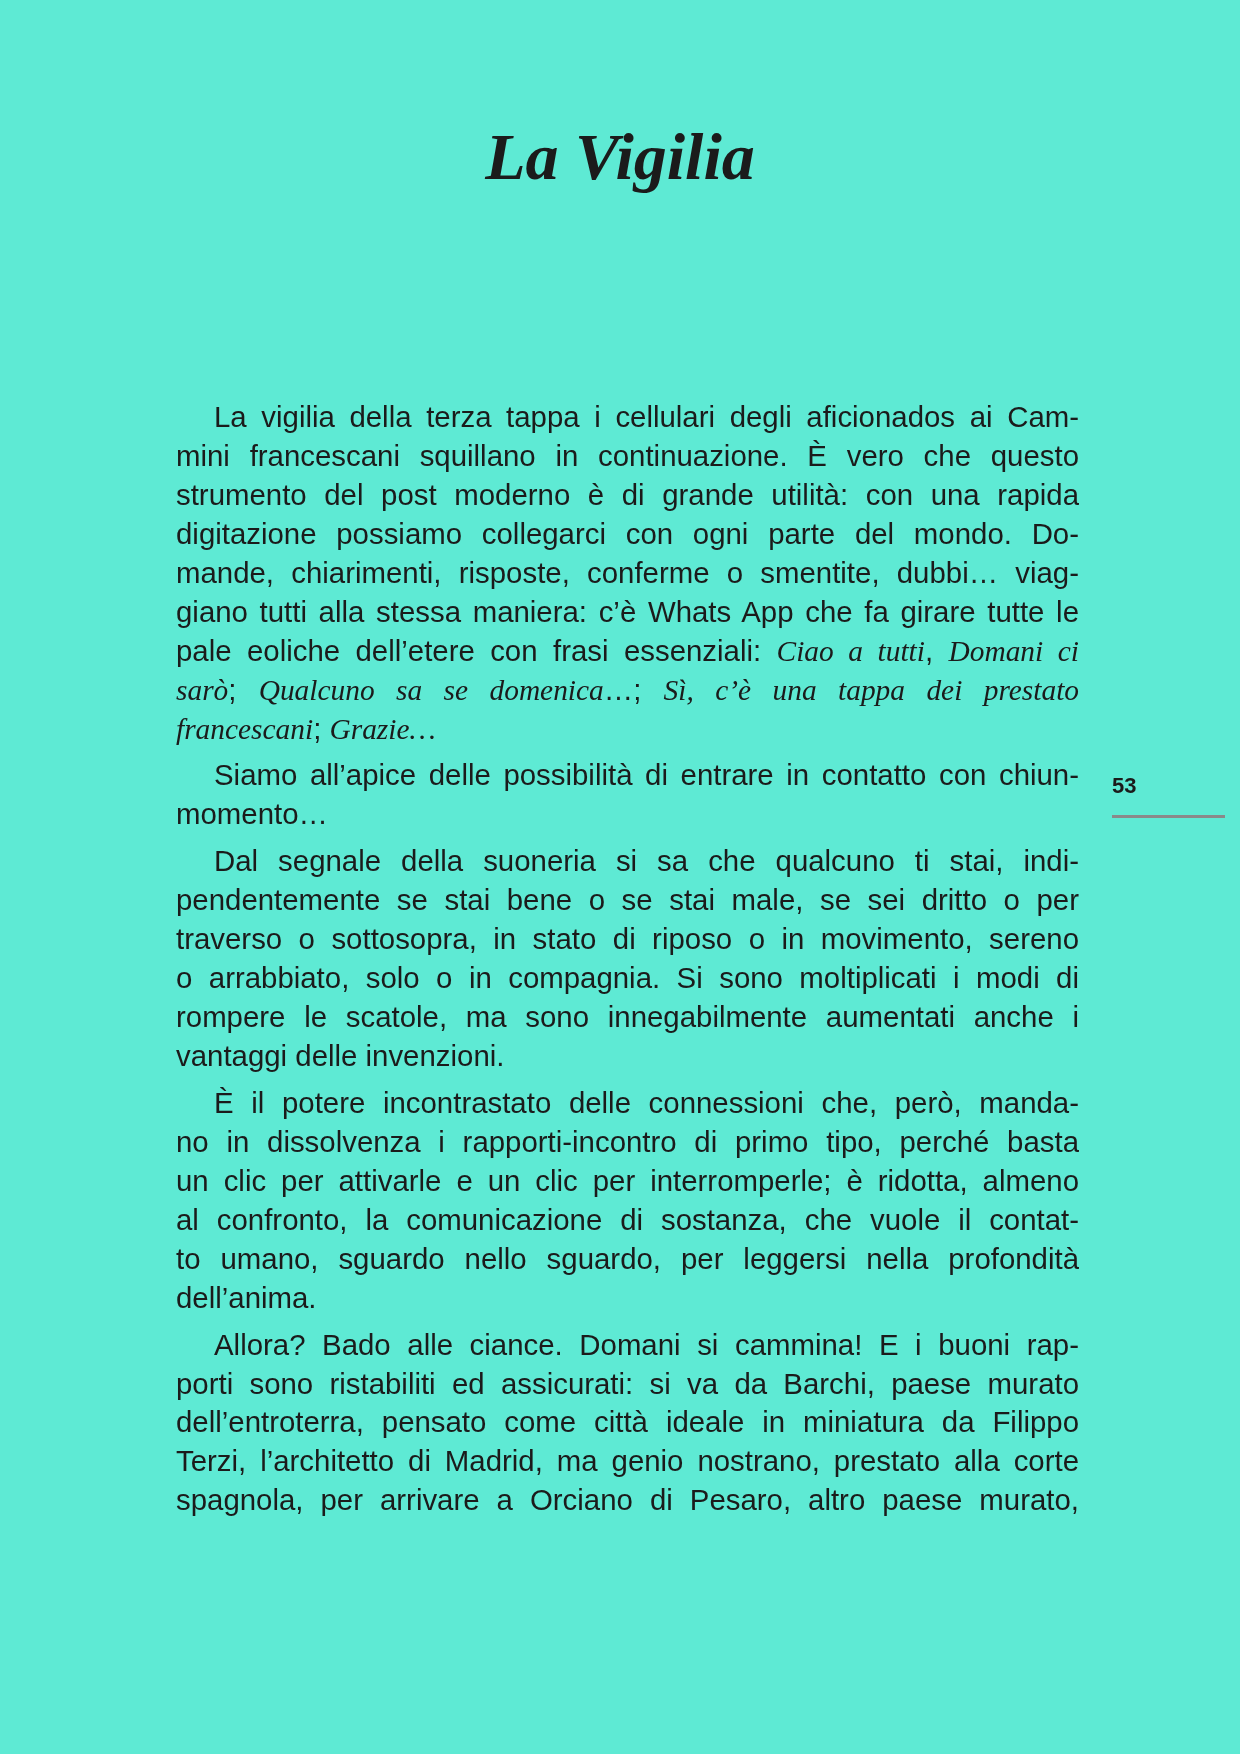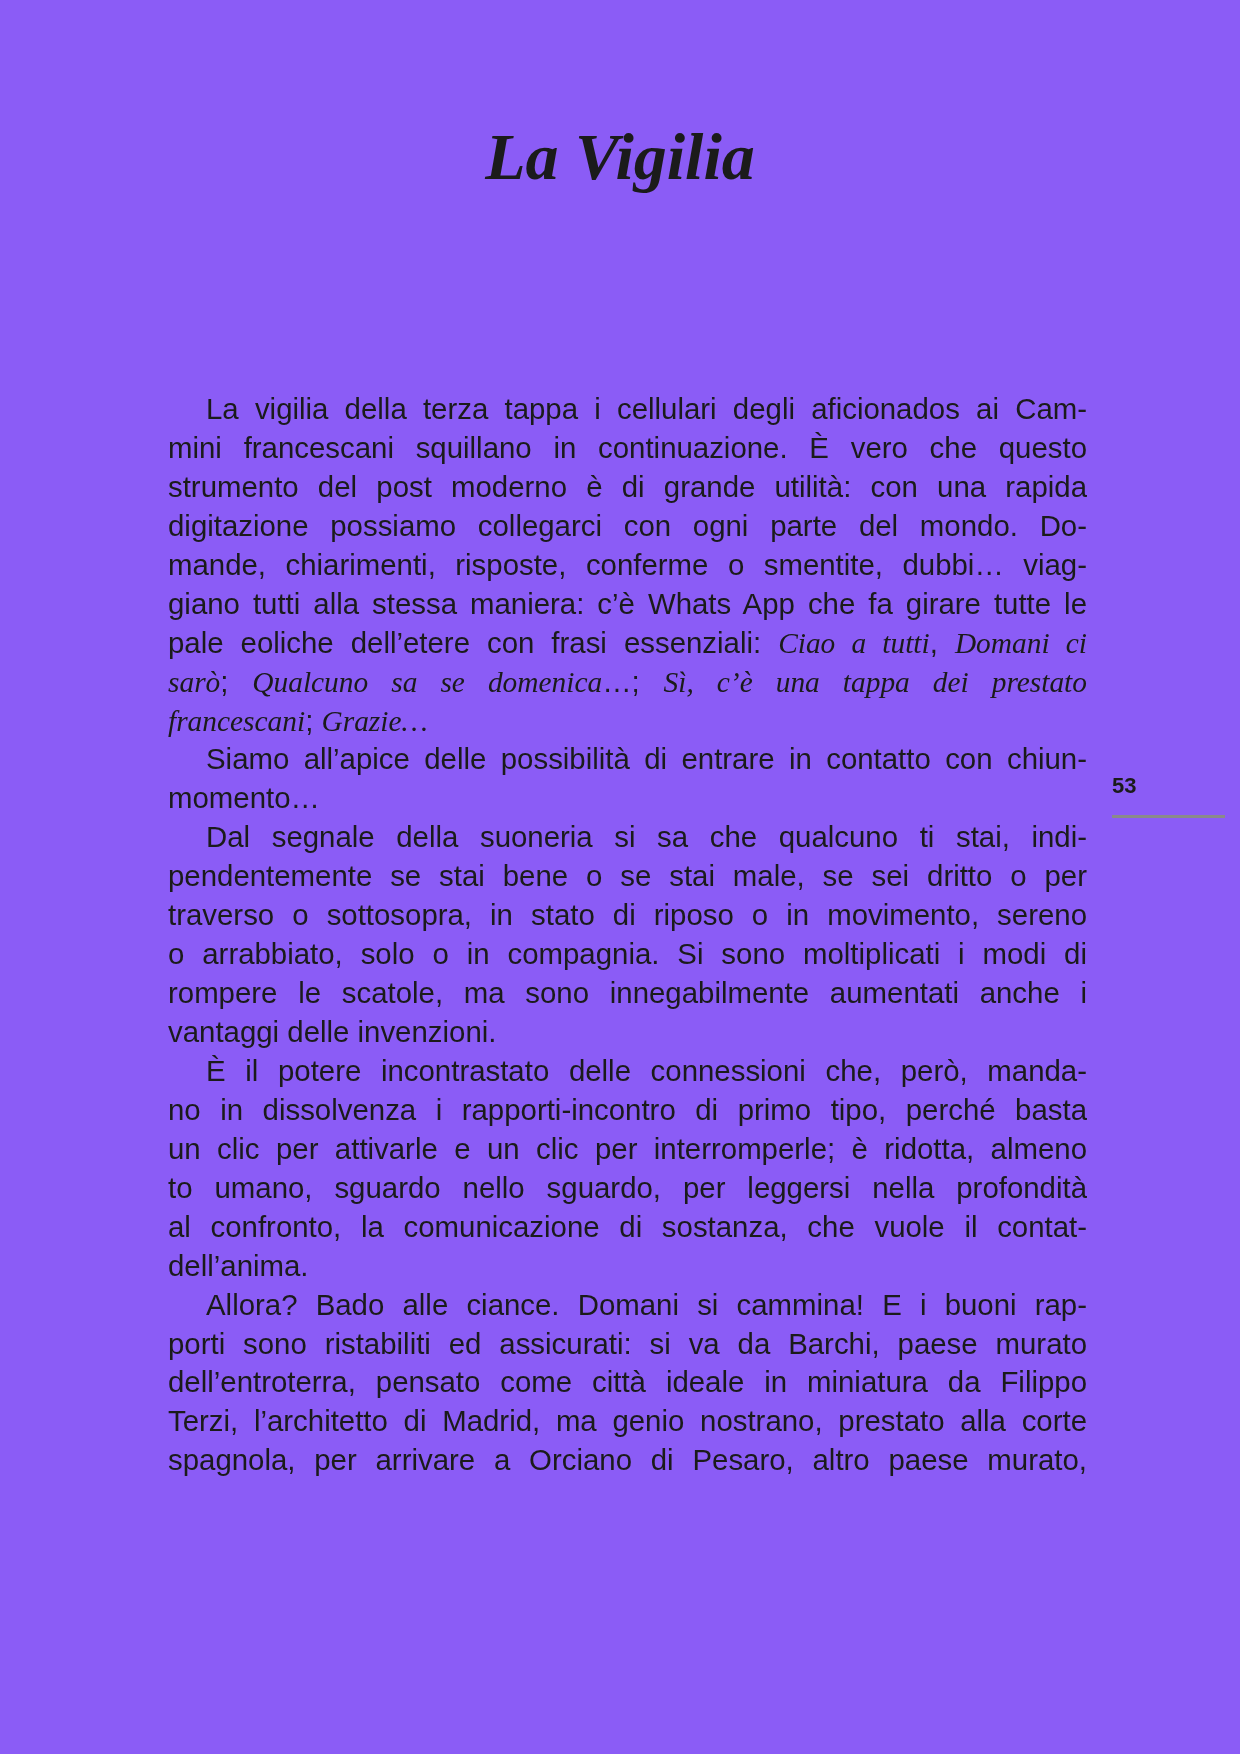--- a/index.html
+++ b/index.html
@@ -1,20 +1,20 @@
 <!DOCTYPE html>
 <html><head>
 <meta charset="utf-8">
 <style>
   html, body { margin: 0; padding: 0; background: #ffffff; }
   .page {
     position: relative;
     width: 1240px;
     height: 1754px;
-    background: #8b5cf6;
+    background: #5eead4;
     font-family: "Liberation Sans", sans-serif;
     color: #1b1b1b;
     overflow: hidden;
   }
   .chapter-title {
     position: absolute;
     top: 124px;
     left: 0;
     width: 100%;
     margin: 0;
@@ -28,21 +28,21 @@
   }
   .text-block {
     position: absolute;
     top: 390px;
     left: 168px;
     width: 919px;
     font-size: 29.4px;
     line-height: 38.95px;
     color: #1b1b1b;
   }
-  .paragraph { margin: 0; padding: 0; }
+  .paragraph { margin: 8px; padding: 0; }
   .line {
     height: 38.95px;
     overflow: hidden;
     text-align: justify;
     text-align-last: justify;
     word-break: keep-all;
   }
   .line.first { text-indent: 38px; }
   .line.lastline { text-align-last: left; }
   .line .it { font-style: italic; font-family: Liberation Serif, serif; }
@@ -91,22 +91,22 @@
         <div class="line"><span>pendentemente se stai bene o se stai male, se sei dritto o per</span></div>
         <div class="line"><span>traverso o sottosopra, in stato di riposo o in movimento, sereno</span></div>
         <div class="line"><span>o arrabbiato, solo o in compagnia. Si sono moltiplicati i modi di</span></div>
         <div class="line"><span>rompere le scatole, ma sono innegabilmente aumentati anche i</span></div>
         <div class="line lastline"><span>vantaggi delle invenzioni.</span></div>
       </div>
       <div class="paragraph">
         <div class="line first"><span>È il potere incontrastato delle connessioni che, però, manda-</span></div>
         <div class="line"><span>no in dissolvenza i rapporti-incontro di primo tipo, perché basta</span></div>
         <div class="line"><span>un clic per attivarle e un clic per interromperle; è ridotta, almeno</span></div>
+        <div class="line"><span>al confronto, la comunicazione di sostanza, che vuole il contat-</span></div>
         <div class="line"><span>to umano, sguardo nello sguardo, per leggersi nella profondità</span></div>
-        <div class="line"><span>al confronto, la comunicazione di sostanza, che vuole il contat-</span></div>
         <div class="line lastline"><span>dell’anima.</span></div>
       </div>
       <div class="paragraph">
         <div class="line first"><span>Allora? Bado alle ciance. Domani si cammina! E i buoni rap-</span></div>
         <div class="line"><span>porti sono ristabiliti ed assicurati: si va da Barchi, paese murato</span></div>
         <div class="line"><span>dell’entroterra, pensato come città ideale in miniatura da Filippo</span></div>
         <div class="line"><span>Terzi, l’architetto di Madrid, ma genio nostrano, prestato alla corte</span></div>
         <div class="line"><span>spagnola, per arrivare a Orciano di Pesaro, altro paese murato,</span></div>
       </div>
     </div>

